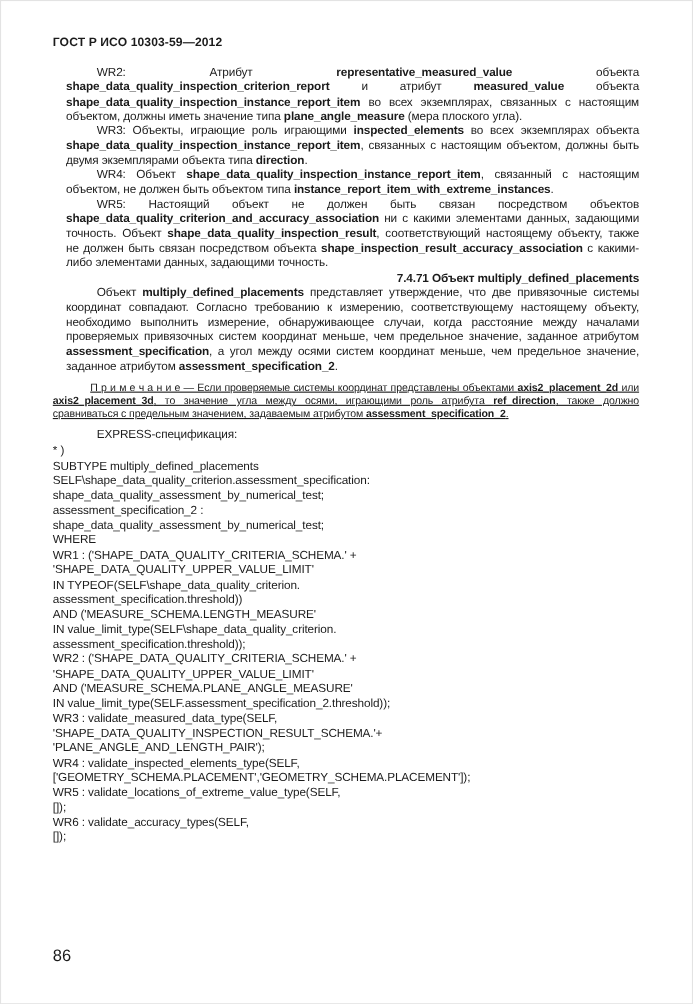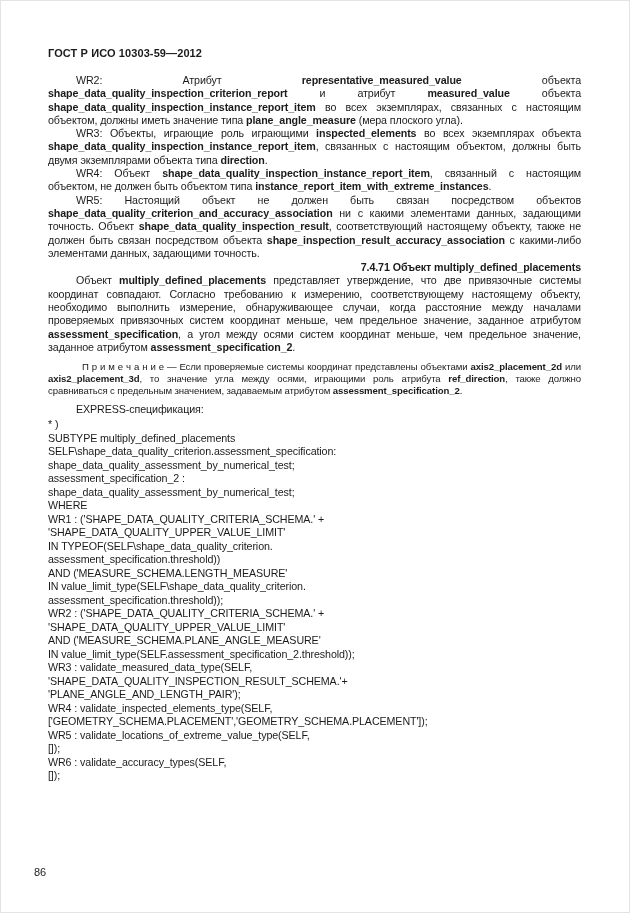--- a/index.html
+++ b/index.html
@@ -3,70 +3,72 @@
 <meta charset="utf-8">
 <style>
   * { margin: 0; padding: 0; box-sizing: border-box; }
   html, body { background: #ffffff; }
   .page {
     width: 630px;
     height: 913px;
     margin: 0 auto;
     background: #ffffff;
     border: 1px solid #e3e3e3;
-    padding: 46px 48px 0 47px;
+    padding: 32px 48px 0 47px;
     font-family: "Liberation Sans", sans-serif;
     color: #1b1b1b;
     position: relative;
     overflow: hidden;
   }
   .doc-header {
     font-weight: bold;
     font-size: 11px;
     letter-spacing: 0.1px;
     margin-bottom: 15px;
   }
   .content p {
     font-size: 10.7px;
     line-height: 13.3px;
     text-align: justify;
     letter-spacing: -0.1px;
+    margin-left: 12px;
   }
   .content p.body { text-indent: 28px; }
   .content p.heading {
     font-weight: bold;
     text-indent: 28px;
     text-align: right;
     margin-top: 1px;
   }
   .content p.note {
     font-size: 9.6px;
     line-height: 11.9px;
     text-indent: 34px;
     margin: 7px 0 6px 0;
+    text-decoration: underline;
   }
   .content p.express {
     text-align: left;
     text-indent: 28px;
     margin-bottom: 2px;
   }
   .b { font-weight: bold; }
   .u { }
   .code-block { margin-top: 1px; }
   .code-block .code-line {
     font-size: 10.7px;
     line-height: 13.5px;
     letter-spacing: -0.1px;
     white-space: pre-wrap;
   }
   .page-number {
     position: absolute;
-    left: 33px;
+    left: 47px;
     bottom: 34px;
-    font-size: 11px;
+    font-size: 15px;
   }
 </style>
 </head>
 <body>
 
 <div class="page">
   <div class="doc-header">ГОСТ Р ИСО 10303-59—2012</div>
 
   <div class="content">
       <p class="body"><span>WR2: Атрибут </span><span class="b">representative_measured_value</span><span> объекта </span><span class="b">shape_data_quality_inspection_criterion_report</span><span> и атрибут </span><span class="b">measured_value</span><span> объекта </span><span class="b">shape_data_quality_inspection_instance_report_item</span><span> во всех экземплярах, связанных с настоящим объектом, должны иметь значение типа </span><span class="b">plane_angle_measure</span><span> (мера плоского угла).</span></p>

